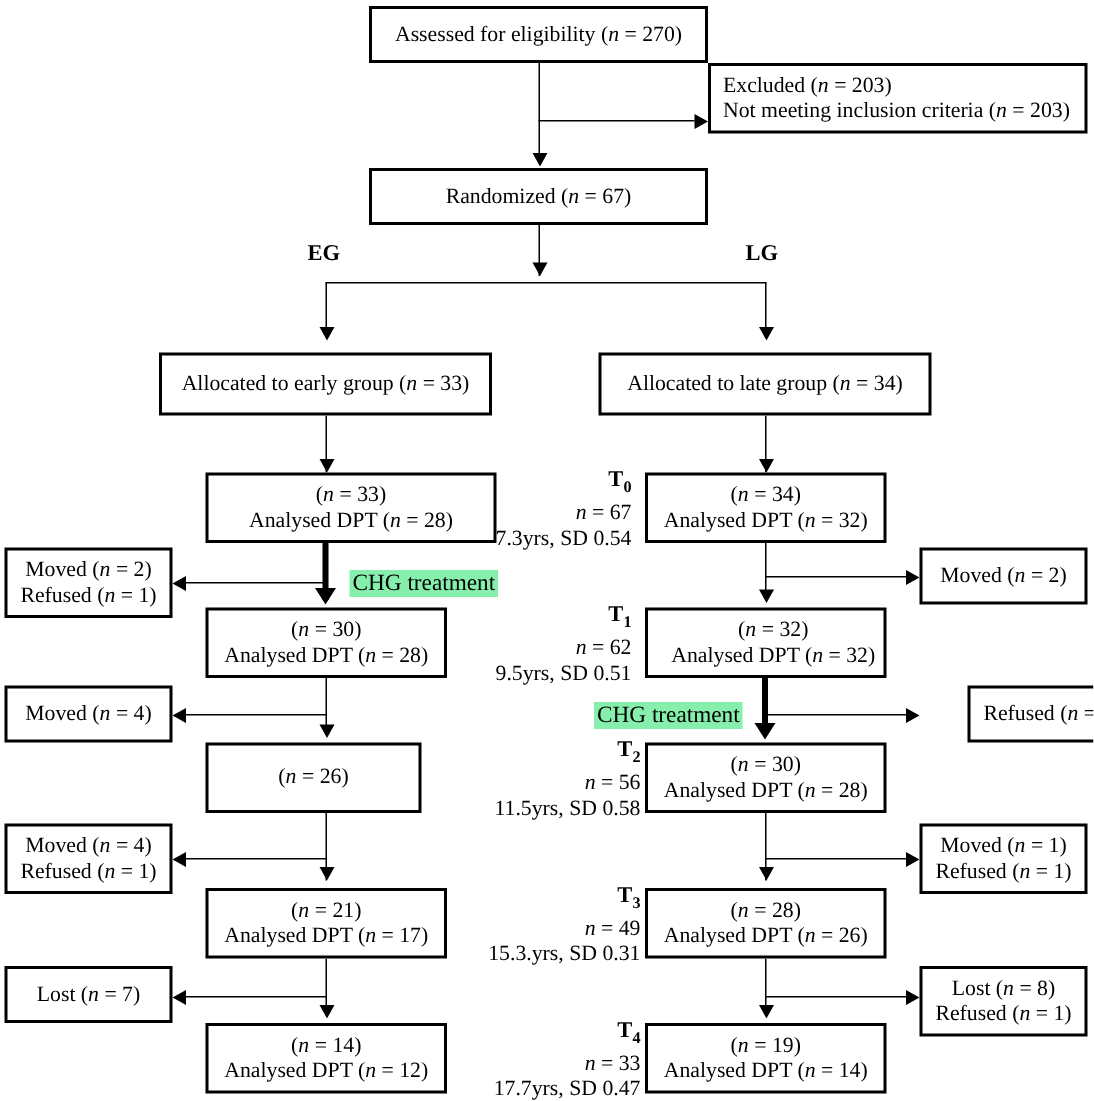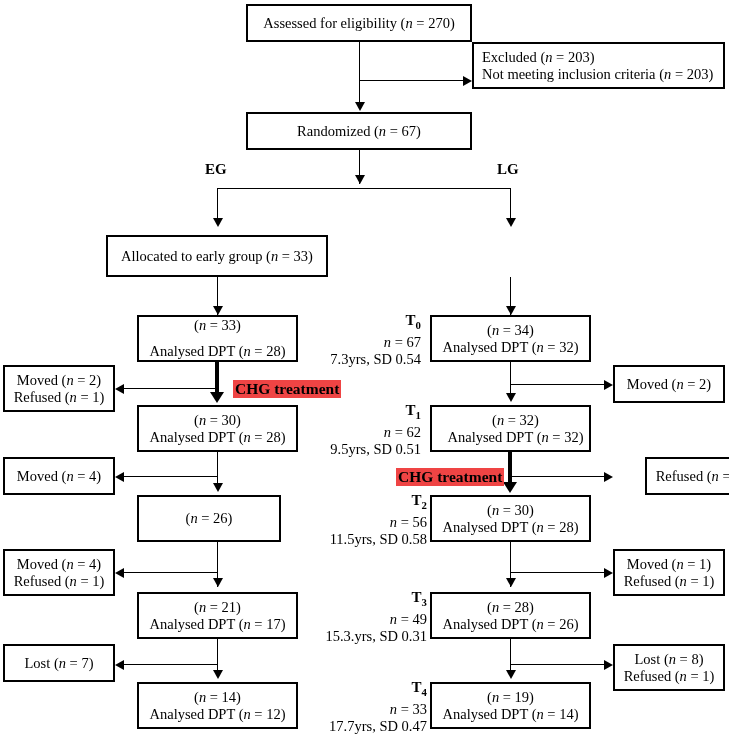--- a/index.html
+++ b/index.html
@@ -47,26 +47,26 @@
   .grouplabel {
     position: absolute;
     font-weight: bold;
     font-size: 15px;
     color: #000000;
     z-index: 6;
     white-space: nowrap;
   }
   .chglabel {
     position: absolute;
-    font-weight: bold;
+    font-weight: normal;
     font-size: 15.5px;
     color: #000000;
     z-index: 6;
     white-space: nowrap;
-    background: #ef4444;
+    background: #86efac;
     padding: 0 2px;
   }
   
   .vline {
     position: absolute;
     background: #000000;
     width: 1px;
     z-index: 2;
   }
   .vline.thick { width: 4px; }
@@ -140,27 +140,30 @@
   <div class="arrow-down" style="left:213px; top:218px;"></div>
   <div class="vline" style="left:510px; top:188px; height:37px;"></div>
   <div class="arrow-down" style="left:506px; top:218px;"></div>
 
   <div class="grouplabel" style="left:205px; top:161px;">EG</div>
   <div class="grouplabel" style="left:497px; top:161px;">LG</div>
 
   <div class="box" style="left:106px; top:235px; width:222px; height:42px;">
     <span class="ln">Allocated to early group (<em class="it">n</em> = 33)</span>
   </div>
+  <div class="box" style="left:399px; top:235px; width:222px; height:42px;">
+    <span class="ln">Allocated to late group (<em class="it">n</em> = 34)</span>
+  </div>
 
   <div class="vline" style="left:217px; top:277px; height:38px;"></div>
   <div class="arrow-down" style="left:213px; top:306px;"></div>
   <div class="vline" style="left:510px; top:277px; height:38px;"></div>
   <div class="arrow-down" style="left:506px; top:306px;"></div>
 
-  <div class="box" style="left:137px; top:315px; width:161px; height:47px;justify-content:space-between;">
+  <div class="box" style="left:137px; top:315px; width:194px; height:47px;">
     <span class="ln">(<em class="it">n</em> = 33)</span>
     <span class="ln">Analysed DPT (<em class="it">n</em> = 28)</span>
   </div>
   <div class="box" style="left:137px; top:405px; width:161px; height:47px;">
     <span class="ln">(<em class="it">n</em> = 30)</span>
     <span class="ln">Analysed DPT (<em class="it">n</em> = 28)</span>
   </div>
   <div class="box" style="left:137px; top:495px; width:144px; height:47px;">
     <span class="ln">(<em class="it">n</em> = 26)</span>
   </div>

